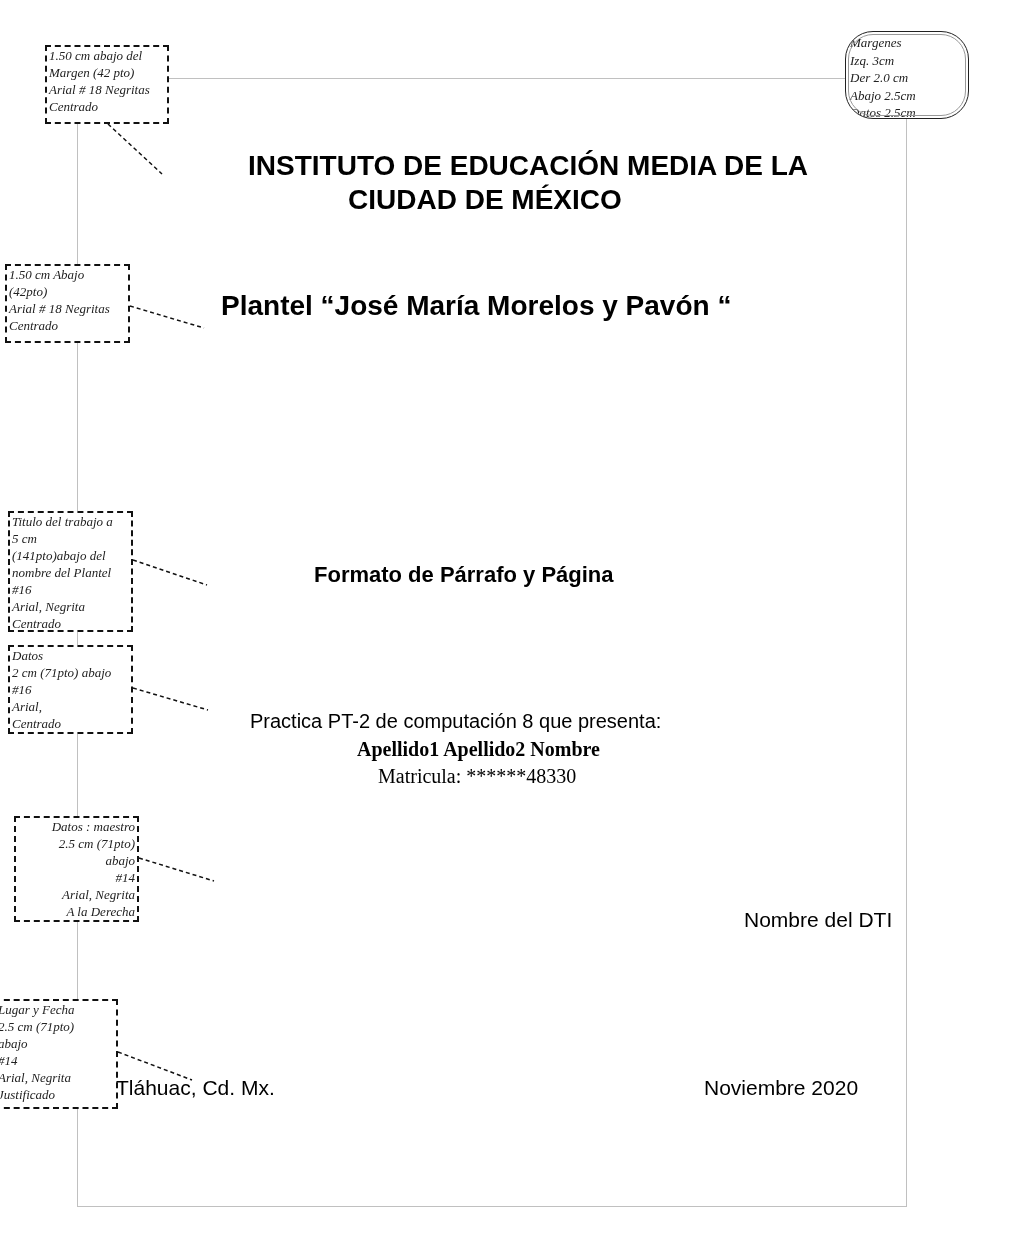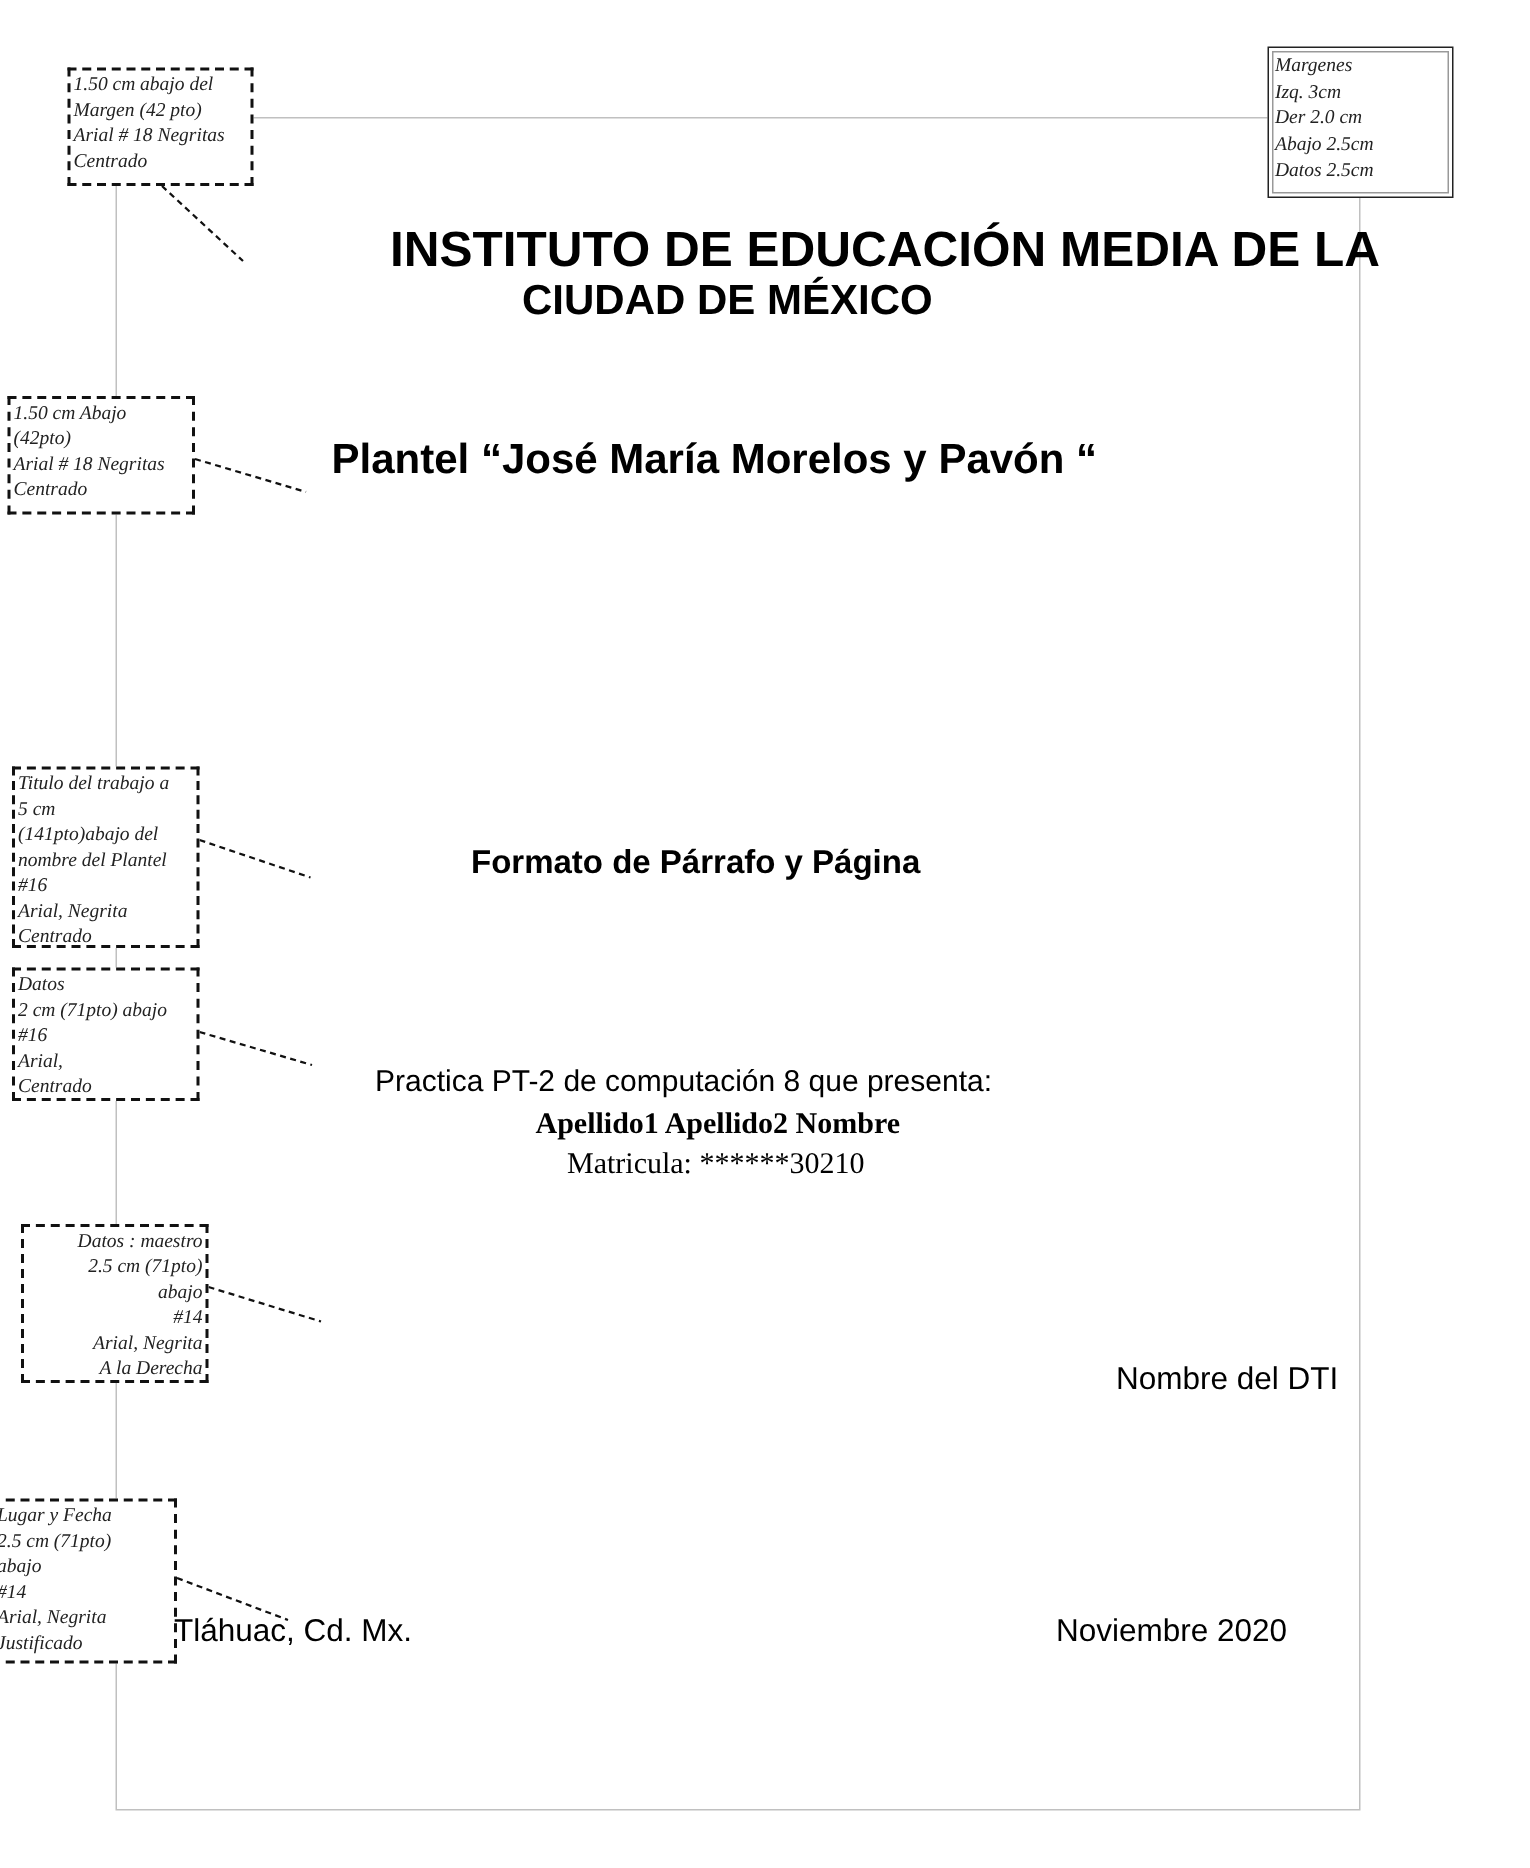--- a/index.html
+++ b/index.html
@@ -44,21 +44,21 @@
   </g>
 </svg>
 
 <div class="note" style="left:45px; top:45px; width:124px; height:79px;">
   <span>1.50 cm abajo del</span>
   <span>Margen (42 pto)</span>
   <span>Arial # 18 Negritas</span>
   <span>Centrado</span>
 </div>
 
-<div class="note margins" style="left:845px; top:31px; width:124px; height:101px; font-size:13px; line-height:17.5px;">
+<div class="note margins" style="left:845px; top:31px; width:124px; height:88px; font-size:13px; line-height:17.5px;border-radius:28px;">
   <span>Margenes</span>
   <span>Izq. 3cm</span>
   <span>Der 2.0 cm</span>
   <span>Abajo 2.5cm</span>
   <span>Datos 2.5cm</span>
 </div>
 
 <div class="note" style="left:5px; top:264px; width:125px; height:79px;">
   <span>1.50 cm Abajo</span>
   <span>(42pto)</span>
@@ -95,27 +95,27 @@
 
 <div class="note" style="left:-6px; top:999px; width:124px; height:110px;">
   <span>Lugar y Fecha</span>
   <span>2.5 cm (71pto)</span>
   <span>abajo</span>
   <span>#14</span>
   <span>Arial, Negrita</span>
   <span>Justificado</span>
 </div>
 
-<div class="text bold" style="left:260px; top:149px; font-size:33px; line-height:34px;">INSTITUTO DE EDUCACIÓN MEDIA  DE LA</div>
+<div class="text bold" style="left:248px; top:149px; font-size:28px; line-height:34px;">INSTITUTO DE EDUCACIÓN MEDIA  DE LA</div>
 <div class="text bold" style="left:348px; top:183px; font-size:28px; line-height:34px;">CIUDAD DE MÉXICO</div>
 
 <div class="text bold" style="left:221px; top:289px; font-size:28px; line-height:34px;text-align:right;">Plantel “José María Morelos y Pavón “</div>
 
 <div class="text bold" style="left:314px; top:560px; font-size:22px; line-height:30px;">Formato de Párrafo y Página</div>
 
 <div class="text" style="left:250px; top:708px; font-size:20px; line-height:26px;">Practica PT-2 de computación 8  que presenta:</div>
 <div class="text serif" style="left:357px; top:736px; font-size:20px; line-height:26px;font-weight:bold;">Apellido1 Apellido2 Nombre</div>
-<div class="text serif" style="left:378px; top:763px; font-size:20px; line-height:26px;">Matricula: ******30210</div>
+<div class="text serif" style="left:378px; top:763px; font-size:20px; line-height:26px;">Matricula: ******48330</div>
 
 <div class="text" style="left:744px; top:906px; font-size:21px; line-height:28px;">Nombre del DTI</div>
 
 <div class="text" style="left:116px; top:1074px; font-size:21px; line-height:28px;">Tláhuac, Cd. Mx.</div>
 <div class="text" style="left:704px; top:1074px; font-size:21px; line-height:28px;">Noviembre 2020</div>
 
 </body></html>

